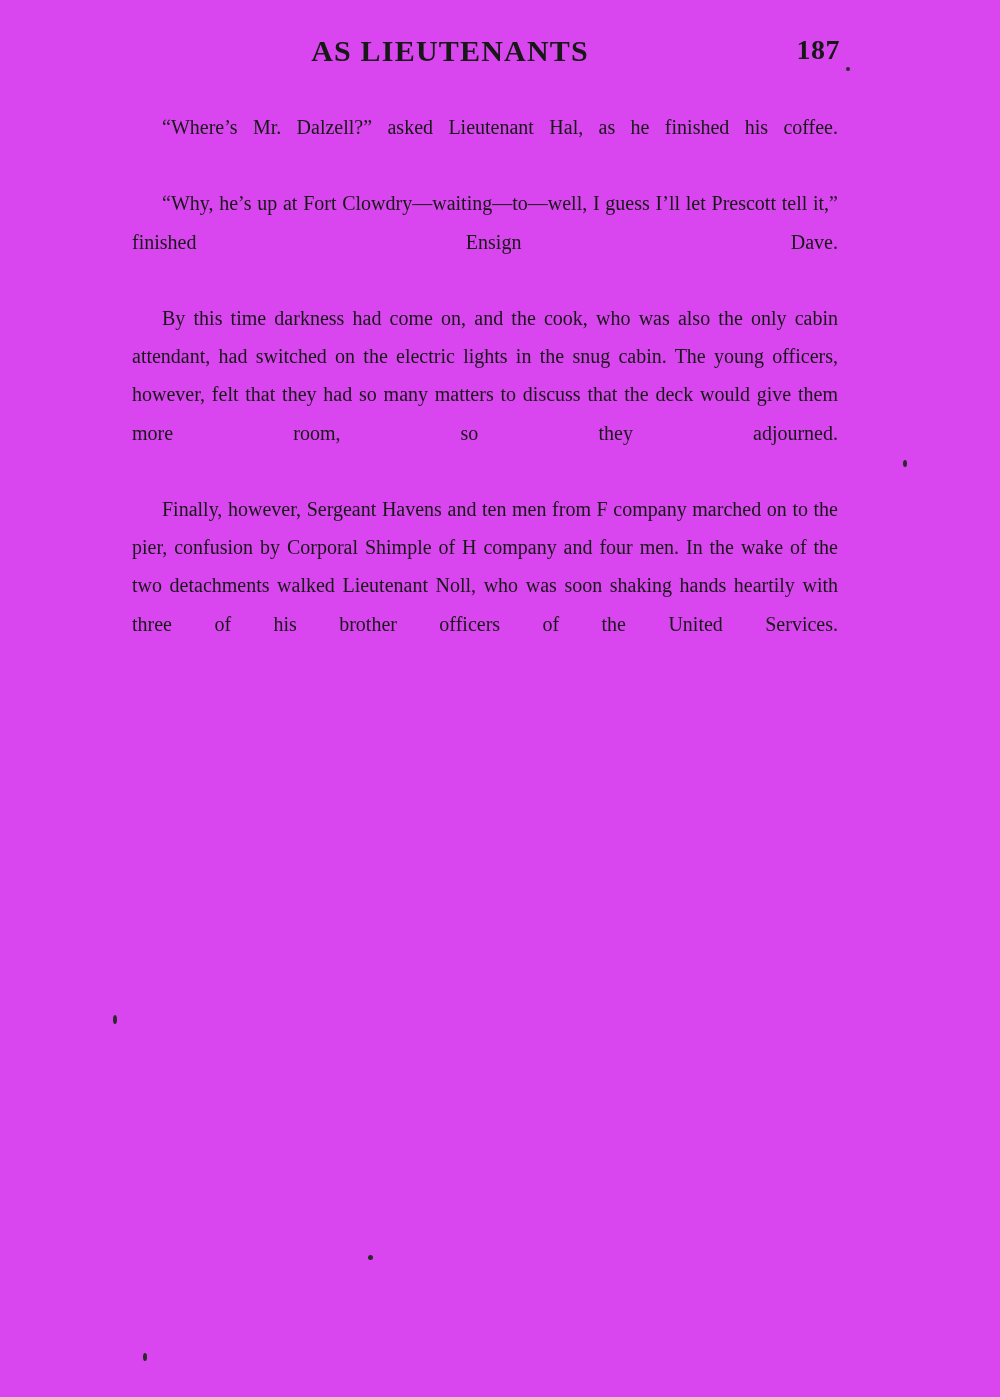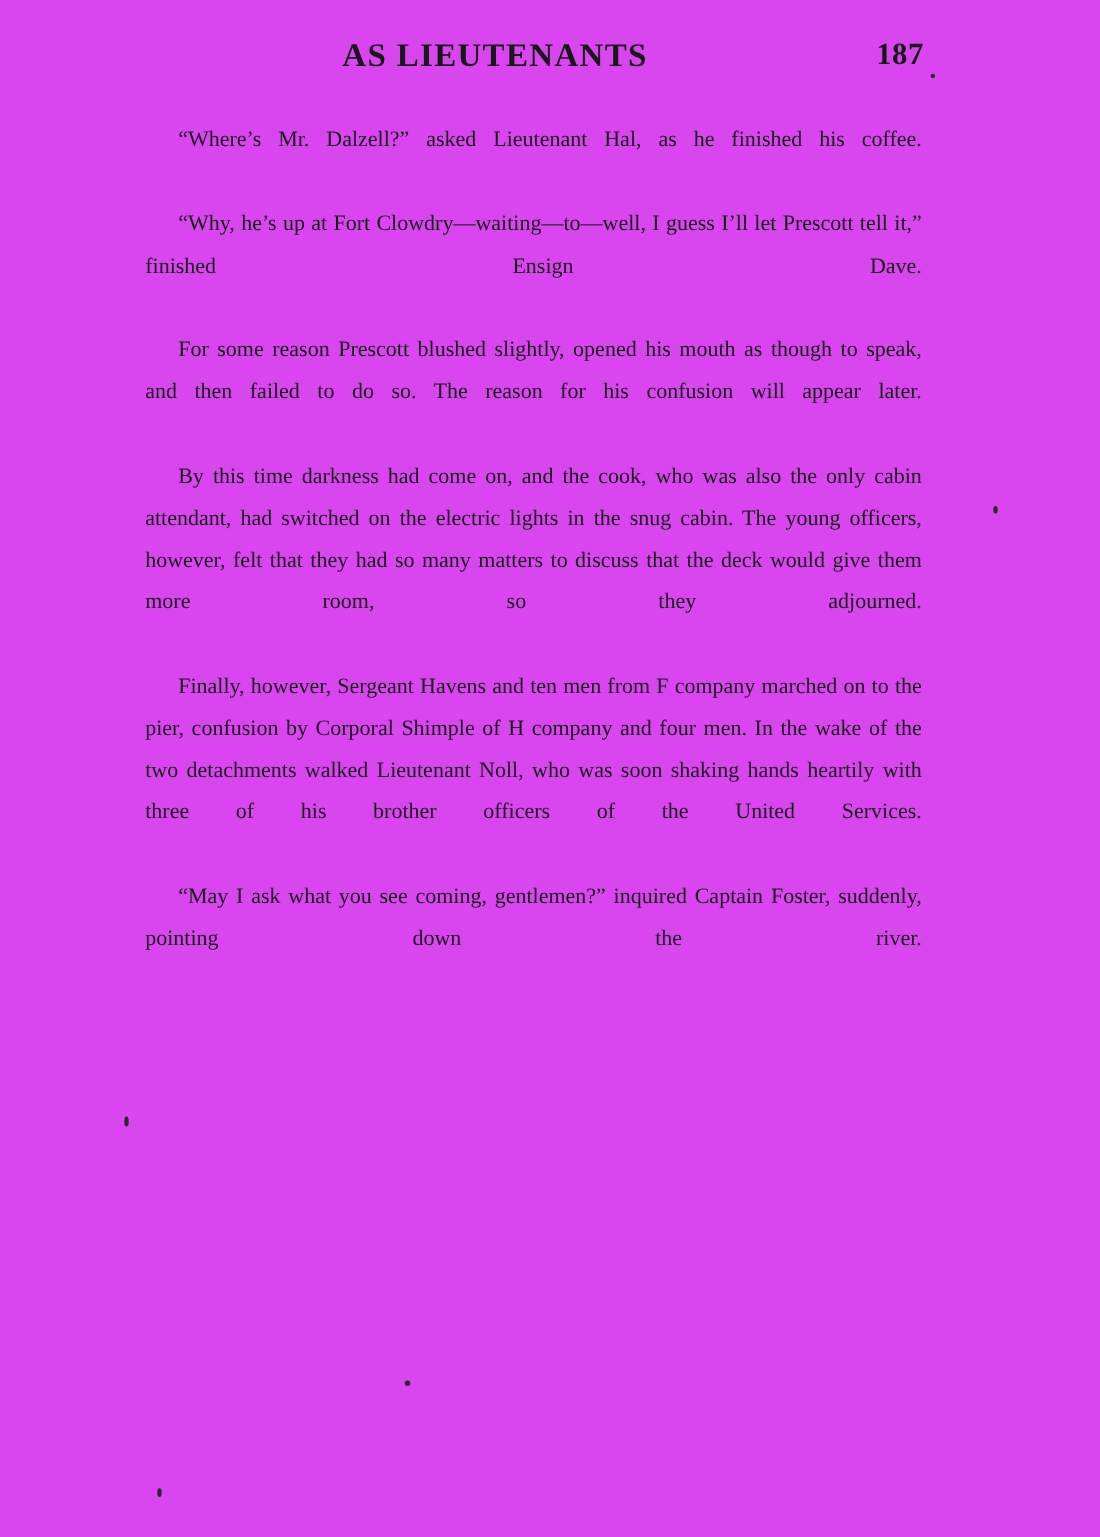--- a/index.html
+++ b/index.html
@@ -86,24 +86,22 @@
 <div class="page">
 
   <div class="header">
     <div class="header-title">AS LIEUTENANTS</div>
     <div class="header-pagenum">187</div>
   </div>
 
   <div class="body-text">
     <p class="para"><span class="indent"></span><span>“Where’s Mr. Dalzell?” asked Lieutenant Hal, as he finished his coffee.</span></p>
     <p class="para"><span class="indent"></span><span>“Why, he’s up at Fort Clowdry—waiting—to—well, I guess I’ll let Prescott tell it,” finished Ensign Dave.</span></p>
-    <p class="para"><span class="indent"></span><span>For some reason Prescott blushed slightly, opened his mouth as though to speak, and then failed to do so.  The reason for his confusion will appear later.</span></p>
     <p class="para"><span class="indent"></span><span>By this time darkness had come on, and the cook, who was also the only cabin attendant, had switched on the electric lights in the snug cabin.  The young officers, however, felt that they had so many matters to discuss that the deck would give them more room, so they adjourned.</span></p>
     <p class="para"><span class="indent"></span><span>Finally, however, Sergeant Havens and ten men from F company marched on to the pier, confusion by Corporal Shimple of H company and four men.  In the wake of the two detachments walked Lieutenant Noll, who was soon shaking hands heartily with three of his brother officers of the United Services.</span></p>
-    <p class="para"><span class="indent"></span><span>“May I ask what you see coming, gentlemen?” inquired Captain Foster, suddenly, pointing down the river.</span></p>
   </div>
 
   <span class="speck" style="left:846px; top:67px; width:4px; height:4px;"></span>
   <span class="speck" style="left:903px; top:460px; width:4px; height:7px;"></span>
   <span class="speck" style="left:113px; top:1015px; width:4px; height:9px;"></span>
   <span class="speck" style="left:368px; top:1255px; width:5px; height:5px;"></span>
   <span class="speck" style="left:143px; top:1353px; width:4px; height:8px;"></span>
 
 </div>
 

